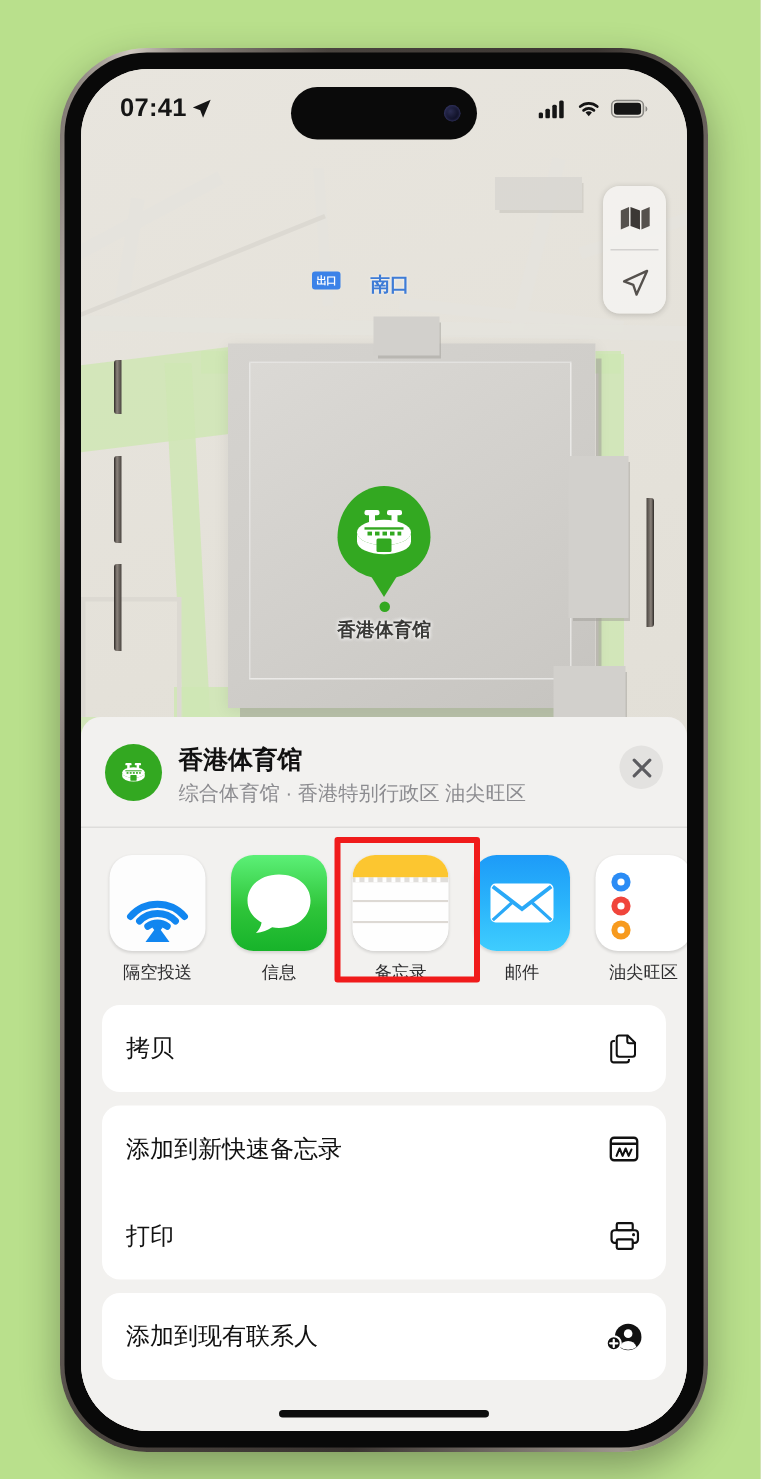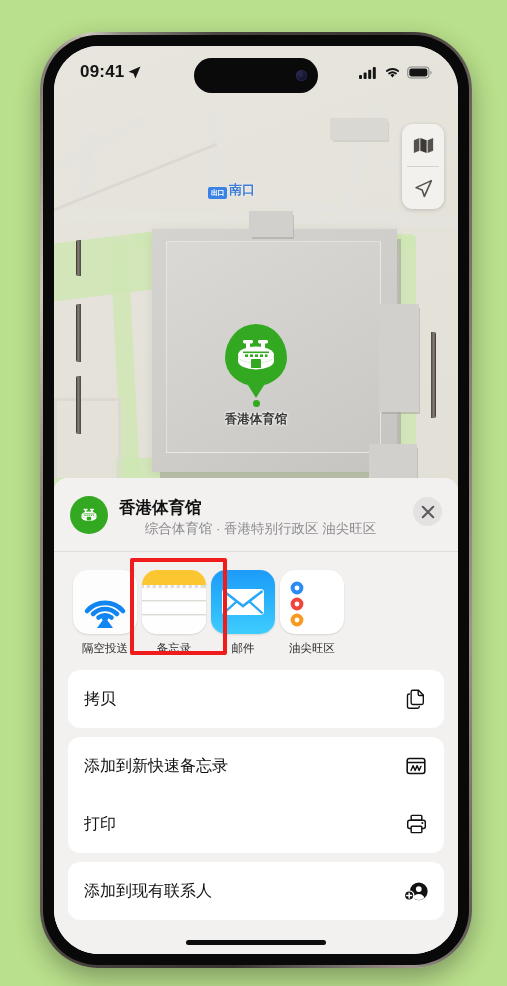--- a/index.html
+++ b/index.html
@@ -61,21 +61,21 @@
   }
   #coliseum-roof{
     position:absolute;
     left:112px; top:195px; width:215px; height:212px;
     background:linear-gradient(150deg,#dbd9d5,#cac8c4);
     border:1px solid rgba(255,255,255,.45);
   }
   .bldg-block{ position:absolute; background:#d2d0cc; box-shadow:2px 3px 0 -1px rgba(160,158,152,.5); }
 
   
-  #transit-label{ position:absolute; left:154px; top:135px; display:flex; align-items:flex-end; gap:2px; }
+  #transit-label{ position:absolute; left:154px; top:135px; display:flex; align-items:flex-start; gap:20px; }
   #transit-badge{
     background:#3b82e8; color:#fff; font-size:7px; font-weight:bold;
     padding:1px 3px; border-radius:2px; letter-spacing:-0.5px;
     font-family:"DejaVu Sans",sans-serif;
   }
   #transit-name{ color:#3f7cd6; font-size:13px; font-weight:600; text-shadow:0 0 2px rgba(255,255,255,.9); }
 
   
   #poi-pin-wrap{ position:absolute; left:0; right:0; top:278px; text-align:center; }
   #poi-pin{
@@ -130,30 +130,30 @@
     z-index:20; overflow:hidden;
   }
   #sheet-header{ display:flex; align-items:flex-start; padding:18px 16px 14px 16px; gap:11px; }
   #sheet-place-icon{
     flex:0 0 auto; width:38px; height:38px; border-radius:50%; background:#33a821;
     display:flex; align-items:center; justify-content:center;
   }
   #sheet-titles{ flex:1; min-width:0; padding-top:1px; }
   #sheet-title{ font-size:16.5px; font-weight:700; color:#111; line-height:1.25; }
   #sheet-subtitle{ font-size:13.5px; color:#8c8c90; margin-top:2px; line-height:1.3;
-                   white-space:nowrap; overflow:hidden;text-align:center; }
+                   white-space:nowrap; overflow:hidden; }
   #sheet-close-button{
     flex:0 0 auto; width:29px; height:29px; border-radius:50%; background:#e3e2e0;
     display:flex; align-items:center; justify-content:center; cursor:pointer; margin-top:1px;
   }
   #sheet-divider{ height:1px; background:#dedddb; margin:0; }
 
   
   #app-row{
-    display:flex; gap:5px; padding:18px 19px 14px 19px;
+    display:flex; gap:17px; padding:18px 19px 14px 19px;
     overflow:hidden;
   }
   .app-item{ flex:0 0 auto; width:64px; text-align:center; position:relative; }
   .app-icon{ width:64px; height:64px; border-radius:15px; overflow:hidden; position:relative;
              box-shadow:0 1px 2px rgba(0,0,0,.12); }
   .app-label{ font-size:11.5px; color:#2c2c2e; margin-top:7px; white-space:nowrap; font-weight:500; }
   #app-item-notes{ }
   #notes-highlight-box{
     position:absolute; left:-12px; top:-12px; width:97px; height:97px;
     border:4px solid #f01b1b; border-radius:2px; pointer-events:none; z-index:5;
@@ -252,21 +252,21 @@
           <div class="map-ctrl">
             <svg width="21" height="21" viewBox="0 0 24 24">
               <path d="M21 3 L3.5 11 L10.5 13.6 L13 21 Z" fill="none" stroke="#55514d" stroke-width="1.8" stroke-linejoin="round"></path>
             </svg>
           </div>
         </div>
       </div>
 
       <div id="status-bar">
         <div id="status-time-group">
-          <span id="status-time">09:41</span>
+          <span id="status-time">07:41</span>
           <svg width="15" height="15" viewBox="0 0 24 24">
             <path d="M21.5 2.5 L2.5 10.6 L10.4 13.6 L13.4 21.5 Z" fill="#151515"></path>
           </svg>
         </div>
         <div id="status-right">
           <svg width="19" height="13" viewBox="0 0 19 13">
             <rect x="0" y="9" width="3" height="4" rx="1" fill="#151515"></rect>
             <rect x="4.6" y="6.5" width="3" height="6.5" rx="1" fill="#151515"></rect>
             <rect x="9.2" y="3.8" width="3" height="9.2" rx="1" fill="#151515"></rect>
             <rect x="13.8" y="1" width="3" height="12" rx="1" fill="#151515"></rect>
@@ -335,20 +335,28 @@
                   <path d="M20 44 A17 17 0 0 1 44 44" stroke-width="4.6"></path>
                   <path d="M25.5 47.5 A10.5 10.5 0 0 1 38.5 47.5" stroke-width="4.6"></path>
                 </g>
                 <circle cx="32" cy="47" r="3.6" fill="#1186f0"></circle>
                 <path d="M32 47 L24 58 L40 58 Z" fill="#1186f0"></path>
               </svg>
             </div>
             <div class="app-label">隔空投送</div>
           </div>
 
+          <div class="app-item">
+            <div class="app-icon" style="background:linear-gradient(180deg,#5cf077 0%,#2fc53a 55%,#17b32a 100%);">
+              <svg width="64" height="64" viewBox="0 0 64 64">
+                <path d="M32 13 C20 13 11 20.4 11 30.4 C11 36.6 14.6 42 20.4 45 C19.9 48 18.3 50.5 16.6 52 C20.8 51.7 24.7 50.2 27.4 48.2 C28.9 48.5 30.4 48.6 32 48.6 C44 48.6 53 41.2 53 30.4 C53 20.4 44 13 32 13 Z" fill="#ffffff"></path>
+              </svg>
+            </div>
+            <div class="app-label">信息</div>
+          </div>
 
           <div class="app-item" id="app-item-notes">
             <div id="notes-highlight-box"></div>
             <div class="app-icon" style="background:#ffffff;">
               <svg width="64" height="64" viewBox="0 0 64 64">
                 <rect x="0" y="0" width="64" height="16" fill="#fcc630"></rect>
                 <rect x="0" y="15" width="64" height="49" fill="#fefefe"></rect>
                 <g fill="#e0dedb">
                   <rect x="0" y="15" width="64" height="3.2"></rect>
                 </g>

